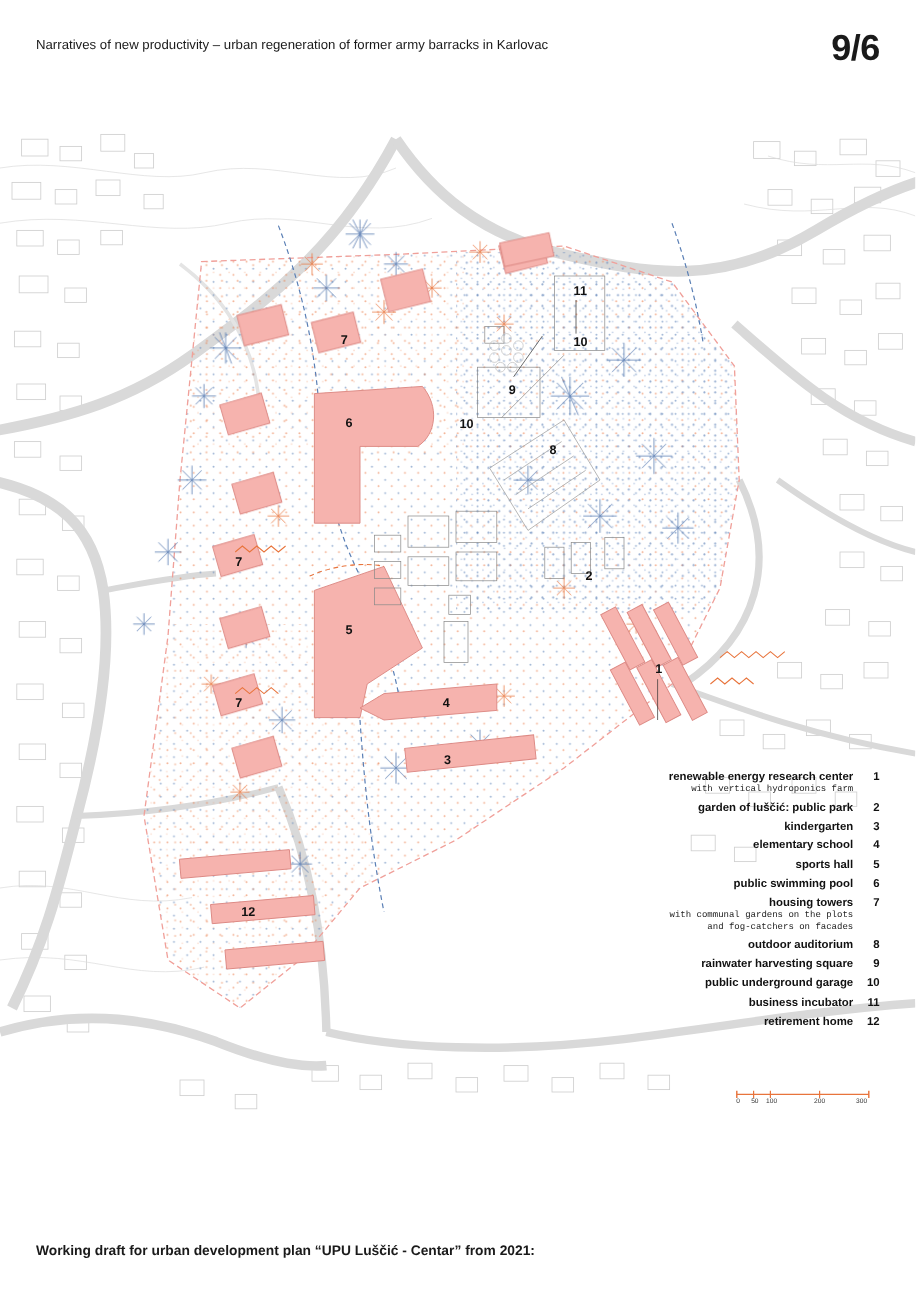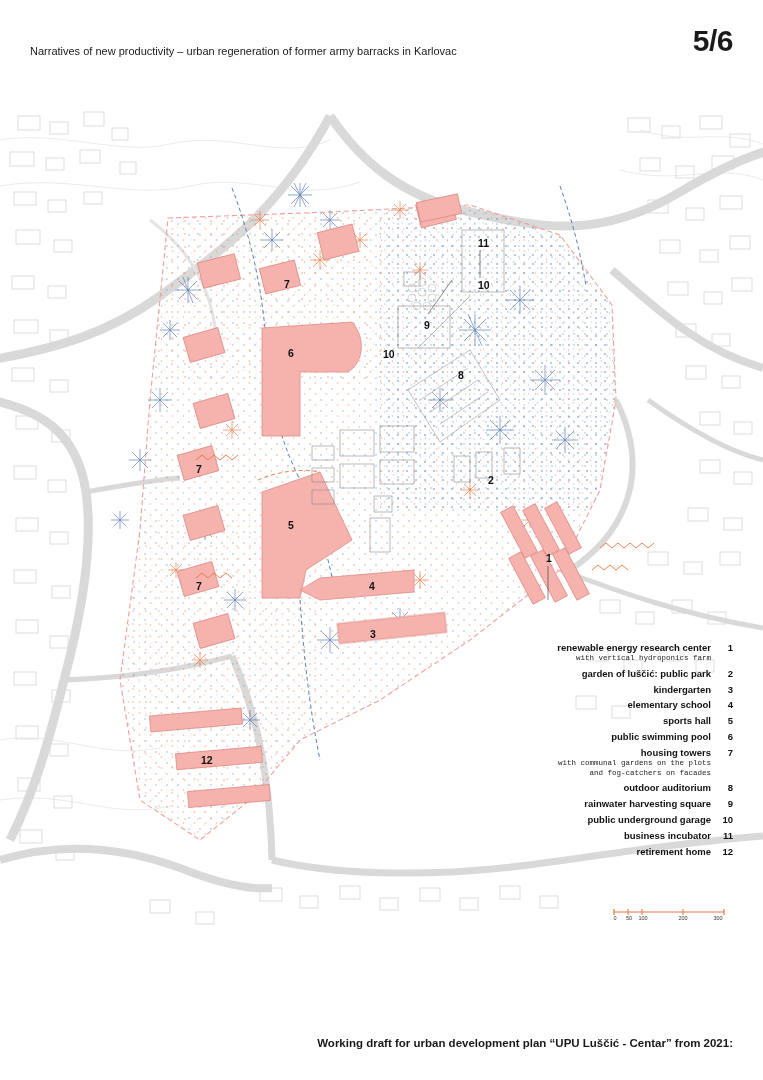--- a/index.html
+++ b/index.html
@@ -26,21 +26,21 @@
   }
   .title {
     font-size: 13.5px;
     font-weight: bold;
     letter-spacing: 0.1px;
     line-height: 1.3;
   }
   .subtitle {
     font-size: 11px;
     font-weight: normal;
-    margin-top: 16px;
+    margin-top: 3px;
     line-height: 1.3;
   }
   .page-number {
     position: absolute;
     top: 24px;
     right: 30px;
     font-size: 30px;
     font-weight: bold;
     letter-spacing: -0.5px;
   }
@@ -129,30 +129,29 @@
 
   
   .footer {
     position: absolute;
     left: 30px;
     bottom: 28px;
     right: 30px;
     font-size: 11.5px;
     font-weight: bold;
     line-height: 1.45;
-    text-align: right;
   }
 </style>
 </head>
 <body>
 
 <div class="header">
   <div class="subtitle">Narratives of new productivity – urban regeneration of former army barracks in Karlovac</div>
 </div>
-<div class="page-number">5/6</div>
+<div class="page-number">9/6</div>
 
 <div class="map-area">
   <svg class="map-svg" width="763" height="855" viewBox="0 0 763 855">
     <defs>
 
       <pattern id="dotsBlue" width="9" height="9" patternUnits="userSpaceOnUse">
         <circle cx="2" cy="2" r="0.9" fill="#5a7fb5" opacity="0.75"></circle>
         <circle cx="6.5" cy="6" r="0.7" fill="#7f9ccb" opacity="0.6"></circle>
       </pattern>
       <pattern id="dotsOrange" width="13" height="13" patternUnits="userSpaceOnUse">

